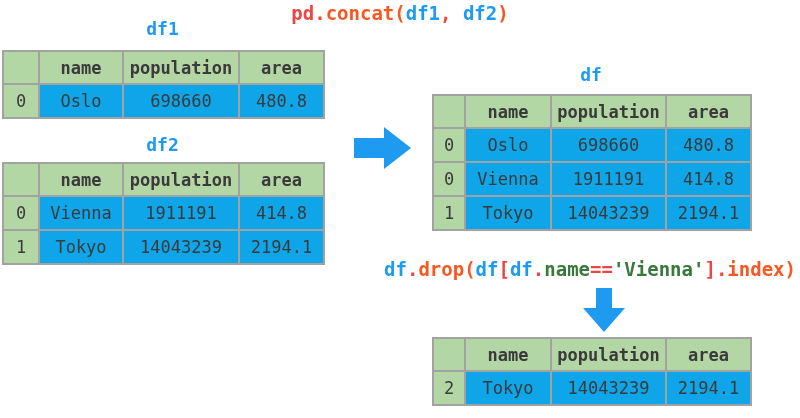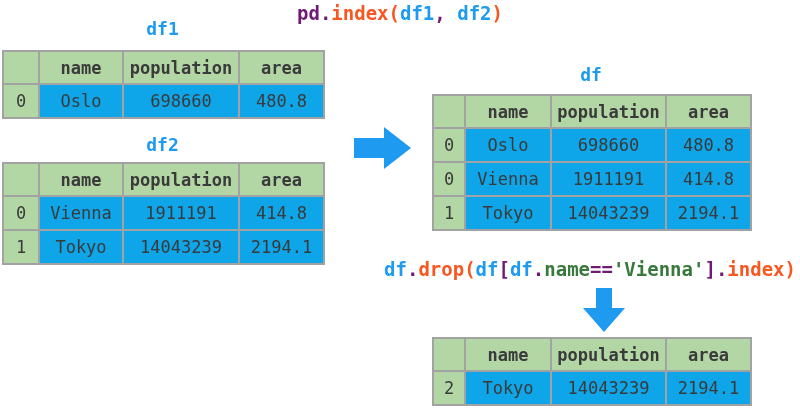--- a/index.html
+++ b/index.html
@@ -5,21 +5,21 @@
   html,body{margin:0;padding:0;background:#ffffff;}
   .canvas{
     position:relative;width:800px;height:418px;background:#ffffff;
     font-family:"DejaVu Sans Mono","Liberation Mono",monospace;
     overflow:hidden;
   }
   .code{
     position:absolute;font-size:19px;font-weight:700;letter-spacing:0;
     white-space:pre;text-align:center;
   }
-  .tok-plain{color:#701a75;}
+  .tok-plain{color:#ef4444;}
   .tok-blue{color:#1e9bf0;}
   .tok-orange{color:#f95721;}
   .tok-green{color:#39793c;}
   .tbl-title{
     position:absolute;text-align:center;font-size:18px;font-weight:700;color:#1e9bf0;
   }
   table.ptable{
     position:absolute;border-collapse:collapse;table-layout:fixed;
     font-size:17px;color:#3a3a3a;
   }
@@ -30,21 +30,21 @@
   .ptable th{background:#b3d7a4;font-weight:700;height:31px;}
   .ptable td{background:#0ea5e9;font-weight:400;height:32px;}
   .ptable td.idx{background:#b3d7a4;}
   .arrow{position:absolute;}
 </style>
 </head>
 <body>
 
 <div class="canvas">
 
-  <div class="code" style="left:0;top:2px;width:800px;"><span class="tok-plain">pd.</span><span class="tok-orange">index(</span><span class="tok-blue">df1</span><span class="tok-plain">, </span><span class="tok-blue">df2</span><span class="tok-orange">)</span></div>
+  <div class="code" style="left:0;top:2px;width:800px;"><span class="tok-plain">pd.</span><span class="tok-orange">concat(</span><span class="tok-blue">df1</span><span class="tok-plain">, </span><span class="tok-blue">df2</span><span class="tok-orange">)</span></div>
 
   <div class="tbl-title" style="left:2px;top:18px;width:321px;">df1</div>
   <table class="ptable" style="left:2px;top:50px;">
     <colgroup>
         <col style="width:36px">
         <col style="width:84px">
         <col style="width:116px">
         <col style="width:85px">
       </colgroup>
     <thead>

